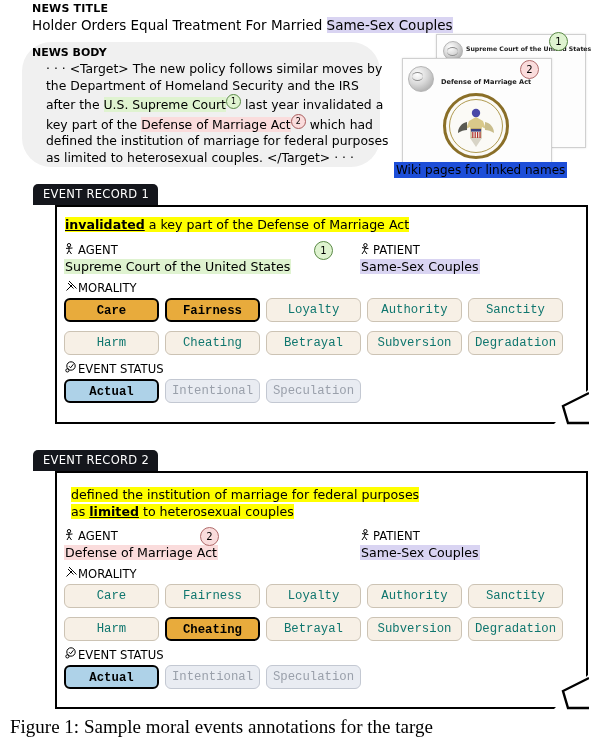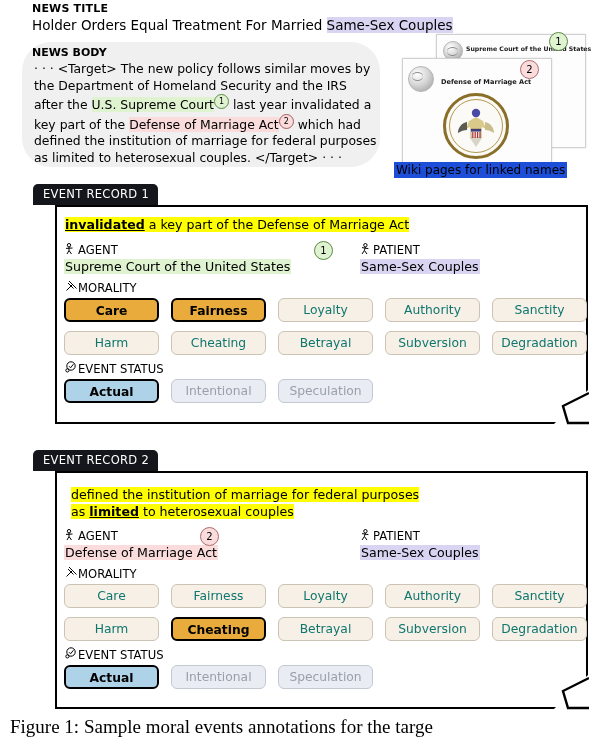--- a/index.html
+++ b/index.html
@@ -39,21 +39,21 @@
     border-radius: 29px;
   }
   .news-body-label {
     position: absolute;
     left: 10px; top: 4px;
     font-size: 11px;
     font-weight: bold;
   }
   .news-body-text {
     position: absolute;
-    left: 12px; top: 19px;
+    left: 24px; top: 19px;
     width: 345px;
     font-size: 12.4px;
     line-height: 16.5px;
   }
 
   .hl-green   { background: #dff3d0; }
   .hl-pink    { background: #fadcdc; }
   .hl-purple  { background: #d9d4f2; }
   .hl-yellow  { background: #ffff00; }
 
@@ -218,21 +218,21 @@
     white-space: nowrap;
   }
 
   .section-head {
     position: absolute;
     font-size: 11.6px;
     white-space: nowrap;
   }
 
   
-  .tagrow { position: absolute; display: flex; gap: 12px; }
+  .tagrow { position: absolute; display: flex; gap: 6px; font-family: Liberation Mono, monospace; }
   .tag {
     width: 95px;
     height: 24px;
     line-height: 22px;
     text-align: center;
     border-radius: 6px;
     font-size: 12.3px;
     box-sizing: border-box;
   }
   .tag.moral-off {

